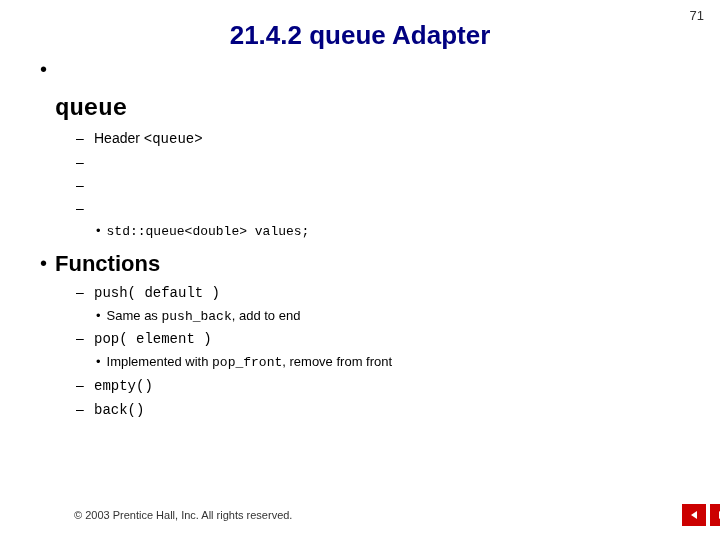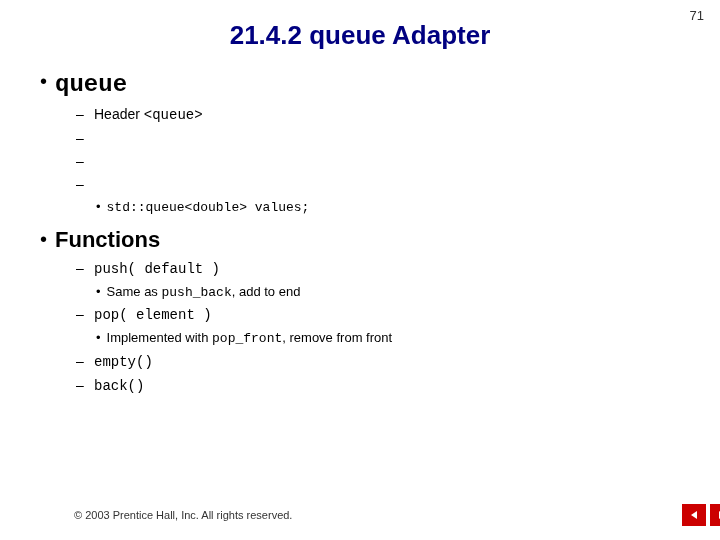--- a/index.html
+++ b/index.html
@@ -25,41 +25,42 @@
       right: 16px;
       font-size: 13px;
       color: #333;
     }
     .slide-title {
       text-align: center;
       font-size: 26px;
       font-weight: bold;
       color: #000080;
       margin-top: 10px;
-      margin-bottom: 18px;
+      margin-bottom: 6px;
     }
     .section {
       margin-bottom: 10px;
     }
     .bullet-main {
       display: flex;
       align-items: flex-start;
       margin-bottom: 4px;
     }
     .bullet-dot {
       font-size: 20px;
       margin-right: 8px;
       line-height: 1.2;
       color: #000;
     }
     .bullet-label-queue {
       font-size: 24px;
       font-weight: bold;
       font-family: 'Times New Roman', serif;
       line-height: 1.2;
+      margin-top: 36px;
     }
     .bullet-label-functions {
       font-size: 22px;
       font-weight: bold;
       font-family: Liberation Sans, sans-serif;
       line-height: 1.2;
     }
     .sub-items {
       margin-left: 36px;
       margin-bottom: 4px;

